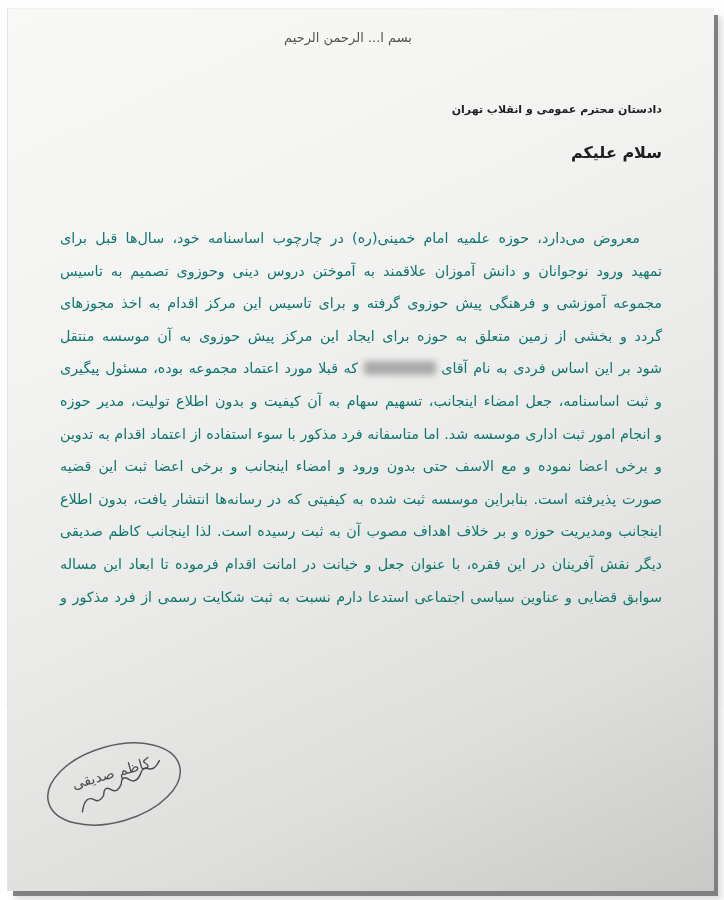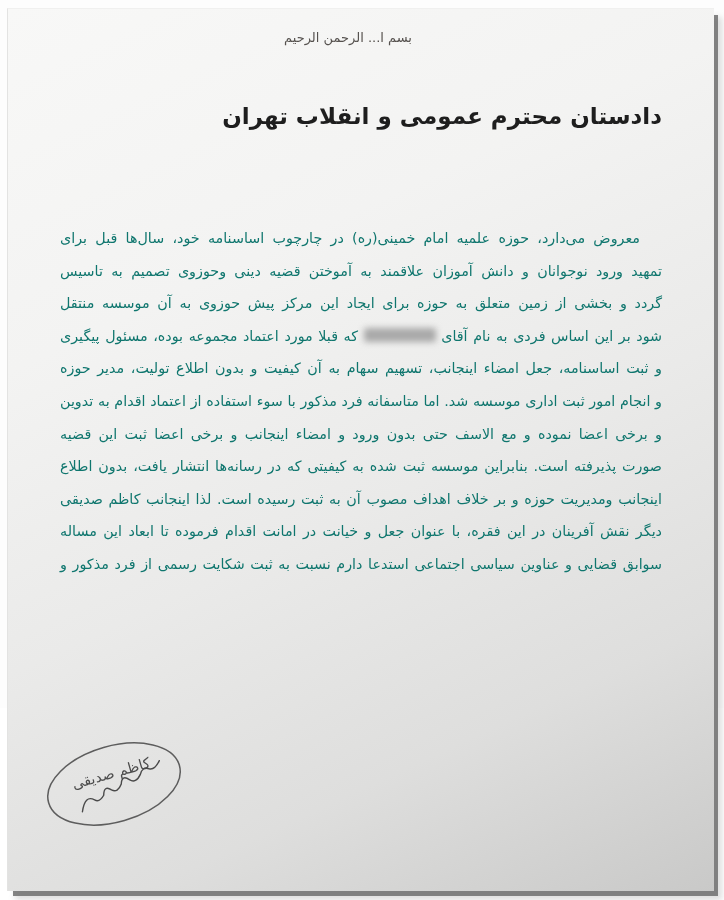--- a/index.html
+++ b/index.html
@@ -44,21 +44,21 @@
     font-size: 13px;
     letter-spacing: 0.5px;
     color: #55514e;
     transform: translateX(-14px); 
   }
   .heading {
     position: absolute;
     top: 103px;
     right: 62px;
     left: 60px;
-    font-size: 23px;
+    font-size: 11px;
     font-weight: bold;
     color: #1e1e1e;
     text-align: right;
   }
   .salutation {
     position: absolute;
     top: 143px;
     right: 62px;
     left: 60px;
     font-size: 16px;
@@ -118,24 +118,26 @@
 
 <div class="scan-frame">
   <div class="paper"></div>
 
   <div class="letter">
 
     <div class="bismillah">بسم ا... الرحمن الرحیم</div>
 
     <div class="heading">دادستان محترم عمومی و انقلاب تهران</div>
 
+    <div class="salutation">سلام علیکم</div>
 
     <div class="body-text">
       <div class="line first">معروض می‌دارد، حوزه علمیه امام خمینی(ره) در چارچوب اساسنامه خود، سال‌ها قبل برای</div>
-      <div class="line">تمهید ورود نوجوانان و دانش آموزان علاقمند به آموختن قضیه دینی وحوزوی تصمیم به تاسیس</div>
+      <div class="line">تمهید ورود نوجوانان و دانش آموزان علاقمند به آموختن دروس دینی وحوزوی تصمیم به تاسیس</div>
+      <div class="line">مجموعه آموزشی و فرهنگی پیش حوزوی گرفته و برای تاسیس این مرکز اقدام به اخذ مجوزهای</div>
       <div class="line">گردد و بخشی از زمین متعلق به حوزه برای ایجاد این مرکز پیش حوزوی به آن موسسه منتقل</div>
       <div class="line">
         <span>شود بر این اساس فردی به نام آقای</span>
         <span class="redacted"></span>
         <span>که قبلا مورد اعتماد مجموعه بوده، مسئول پیگیری</span>
       </div>
       <div class="line">و ثبت اساسنامه، جعل امضاء اینجانب، تسهیم سهام به آن کیفیت و بدون اطلاع تولیت، مدیر حوزه</div>
       <div class="line">و انجام امور ثبت اداری موسسه شد. اما متاسفانه فرد مذکور با سوء استفاده از اعتماد اقدام به تدوین</div>
       <div class="line">و برخی اعضا نموده و مع الاسف حتی بدون ورود و امضاء اینجانب و برخی اعضا ثبت این قضیه</div>
       <div class="line">صورت پذیرفته است. بنابراین موسسه ثبت شده به کیفیتی که در رسانه‌ها انتشار یافت، بدون اطلاع</div>

